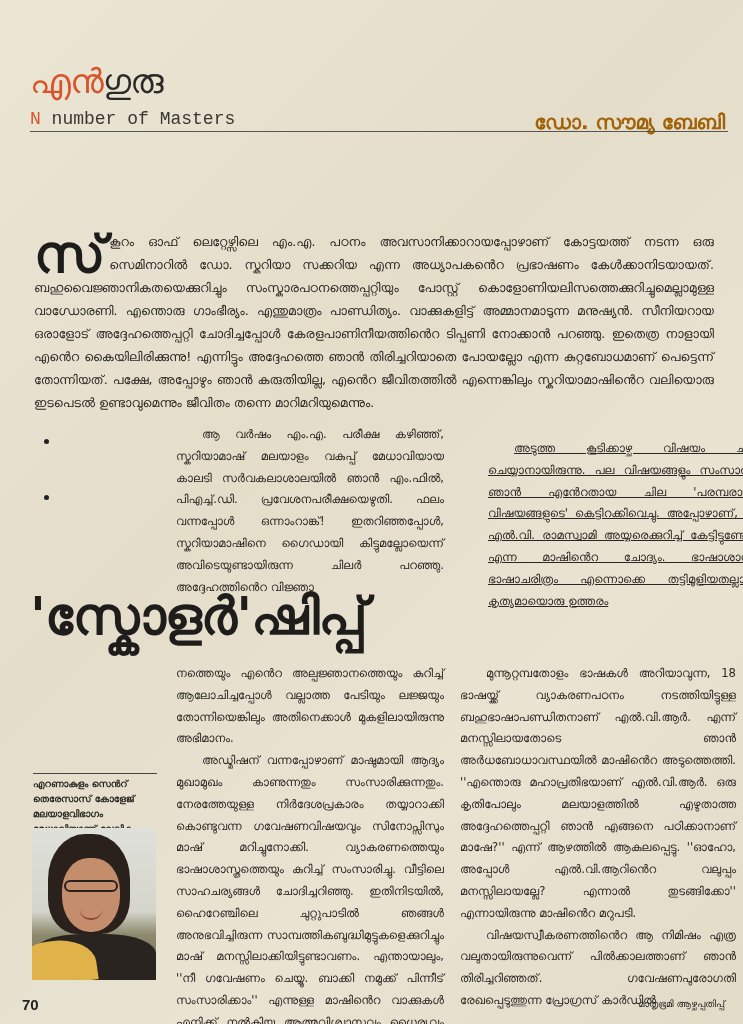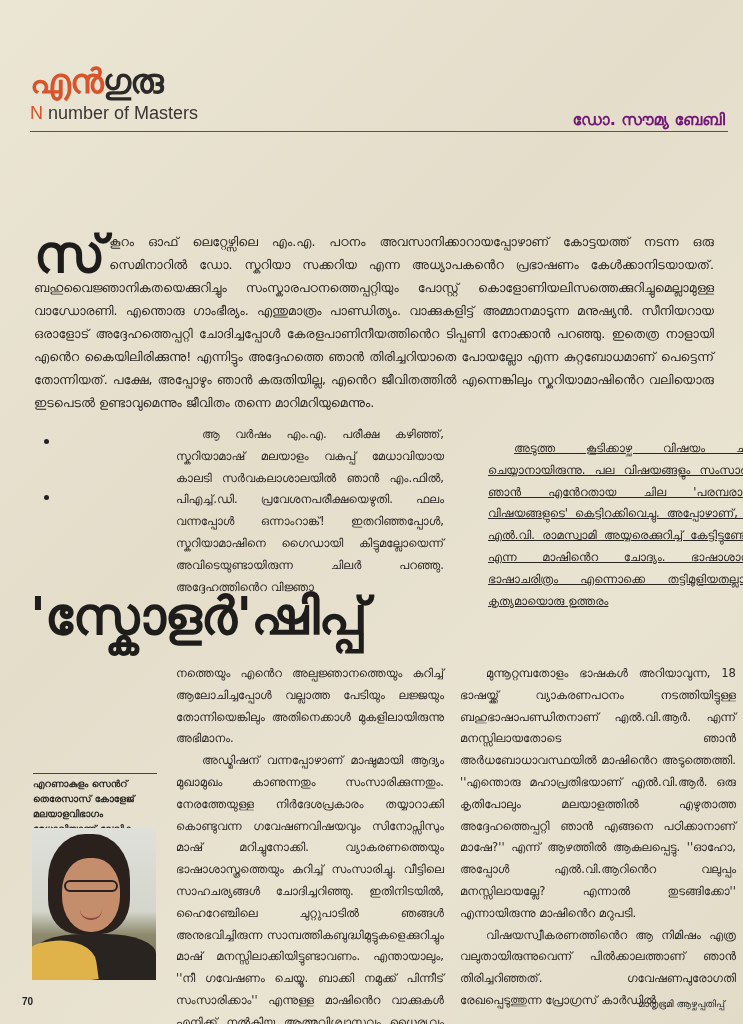--- a/index.html
+++ b/index.html
@@ -5,26 +5,26 @@
     html, body { margin: 0; padding: 0; }
     body {
       width: 743px; height: 1024px; overflow: hidden;
       background: #e8e2d0;
       background-image: linear-gradient(135deg, #ebe5d4 0%, #e4ddca 40%, #e9e3d2 70%, #e2dbc8 100%);
       font-family: "DejaVu Sans", sans-serif;
       color: #2a2622;
       position: relative;
     }
     .header { position: absolute; left: 30px; top: 62px; width: 695px; }
-    .brand { font-size: 34px; font-weight: bold; line-height: 38px; letter-spacing: -1px; }
+    .brand { font-size: 34px; font-weight: normal; line-height: 38px; letter-spacing: -1px; }
     .brand .accent { color: #d9532b; }
     .brand .rest { color: #2c2a28; }
-    .tagline { font-family: Liberation Sans, sans-serif; font-size: 18px; color: #3a3633; line-height: 22px; margin-top: 2px; }
+    .tagline { font-family: Liberation Mono, monospace; font-size: 18px; color: #3a3633; line-height: 22px; margin-top: 8px; }
     .tagline .n { color: #d9532b; }
-    .author { position: absolute; right: 0; top: 48px; font-size: 16px; font-weight: bold; color: #701a75; }
+    .author { position: absolute; right: 0; top: 48px; font-size: 20px; font-weight: bold; color: #a16207; }
     .rule { position: absolute; left: 30px; top: 131px; width: 698px; height: 1px; background: #555; }
 
     .intro {
       position: absolute; left: 34px; top: 230px; width: 680px;
       font-size: 12.6px; line-height: 23px; color: #2a2622; text-align: justify;
     }
     .dropcap {
       float: left; font-size: 52px; font-weight: bold; line-height: 44px;
       margin: 2px 4px 0 0; color: #1e1c1a;
     }
@@ -55,21 +55,21 @@
       background: linear-gradient(180deg, #dfe0da 0%, #d4d6cc 55%, #8d8a6e 70%, #6f6a4a 100%);
       overflow: hidden;
     }
     .photo .hair { position: absolute; left: 16px; top: 6px; width: 82px; height: 100px; border-radius: 45% 45% 35% 35%; background: #2b211c; }
     .photo .face { position: absolute; left: 30px; top: 30px; width: 58px; height: 74px; border-radius: 45% 45% 48% 48%; background: #c48d6c; }
     .photo .glasses { position: absolute; left: 32px; top: 52px; width: 54px; height: 12px; border: 2px solid #2a2020; border-radius: 6px; box-sizing: border-box; }
     .photo .smile { position: absolute; left: 48px; top: 82px; width: 22px; height: 8px; border-bottom: 2px solid #8a4a3a; border-radius: 0 0 12px 12px; }
     .photo .body { position: absolute; left: 0; top: 106px; width: 124px; height: 50px; background: #2a2420; border-radius: 40% 40% 0 0; }
     .photo .scarf { position: absolute; left: -6px; top: 112px; width: 70px; height: 44px; background: #e0b24a; border-radius: 30% 60% 0 0; transform: rotate(-8deg); }
 
-    .footer-page { position: absolute; left: 22px; top: 996px; font-family: "Liberation Sans", sans-serif; font-weight: bold; font-size: 10px; color: #222; }
+    .footer-page { position: absolute; left: 22px; top: 996px; font-family: "Liberation Sans", sans-serif; font-weight: bold; font-size: 15px; color: #222; }
     .footer-pub { position: absolute; right: 18px; top: 998px; font-size: 9.5px; font-weight: normal; color: #222; }
   </style>
 </head>
 <body>
 
 <div class="header">
   <div class="brand">
     <span class="accent">എൻ</span><span class="rest">ഗുരു</span>
   </div>
   <div class="tagline">

